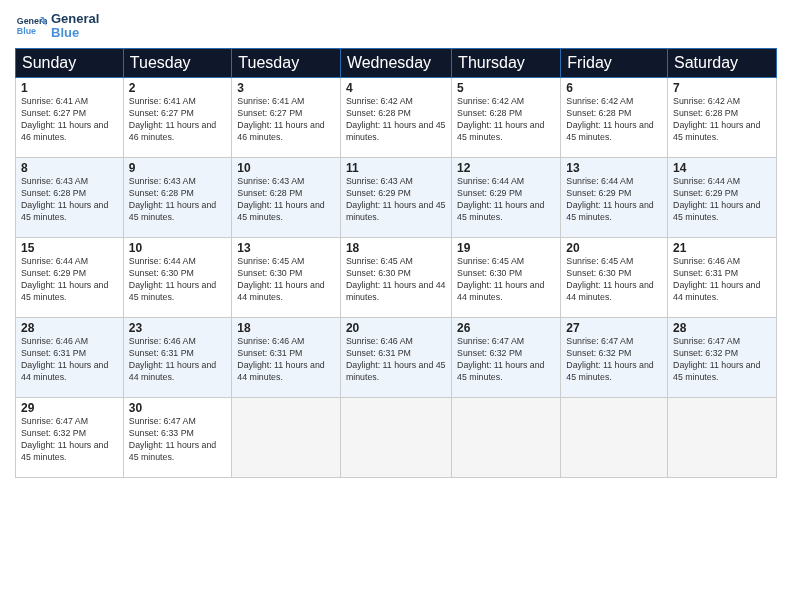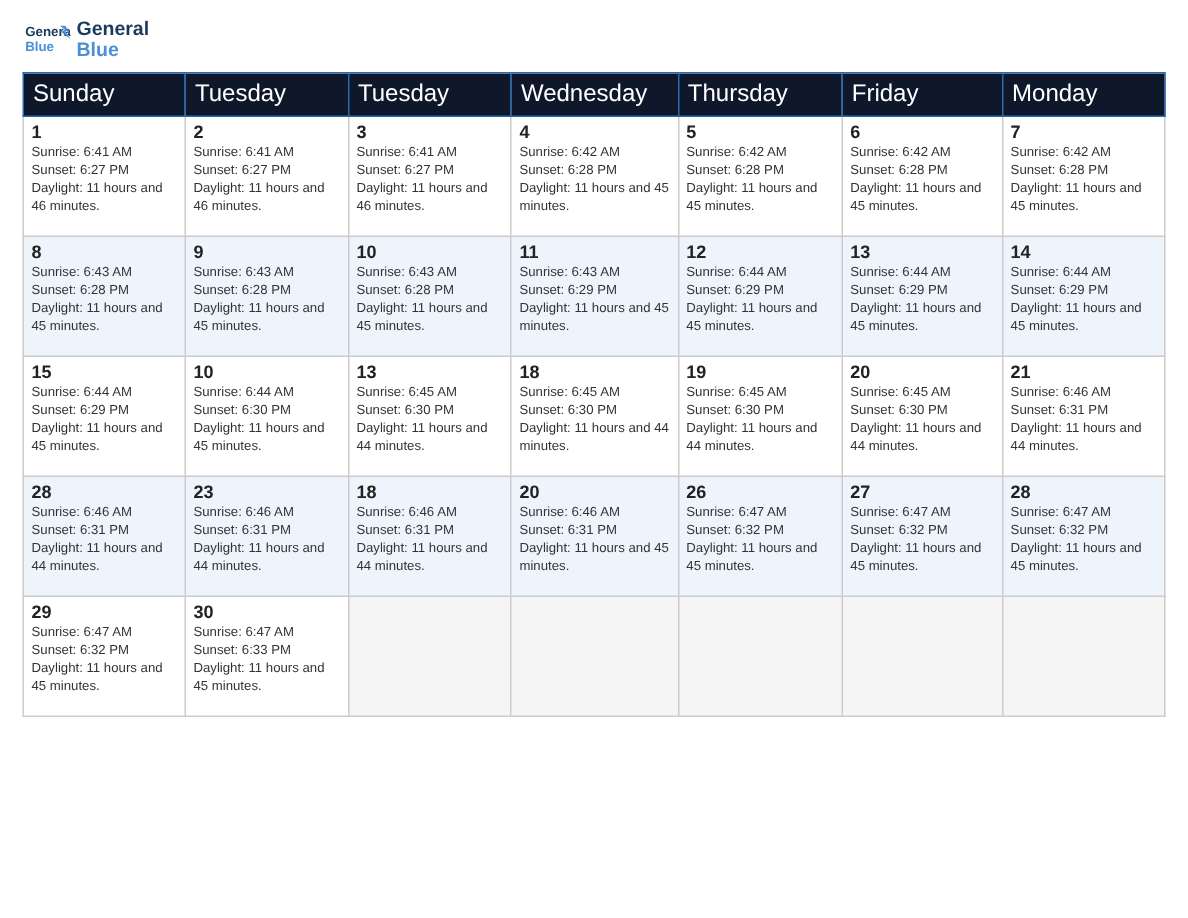--- a/index.html
+++ b/index.html
@@ -111,21 +111,21 @@
 
   <table class="calendar-table">
     <thead>
       <tr id="header-row">
           <th>Sunday</th>
           <th>Tuesday</th>
           <th>Tuesday</th>
           <th>Wednesday</th>
           <th>Thursday</th>
           <th>Friday</th>
-          <th>Monday</th>
+          <th>Saturday</th>
         </tr>
     </thead>
     <tbody id="calendar-body">
         <tr>
           <td>
         <span class="day-number">1</span>
         <div class="day-info">
           Sunrise: 6:41 AM<br>
           Sunset: 6:27 PM<br>
           Daylight: 11 hours and 46 minutes.

